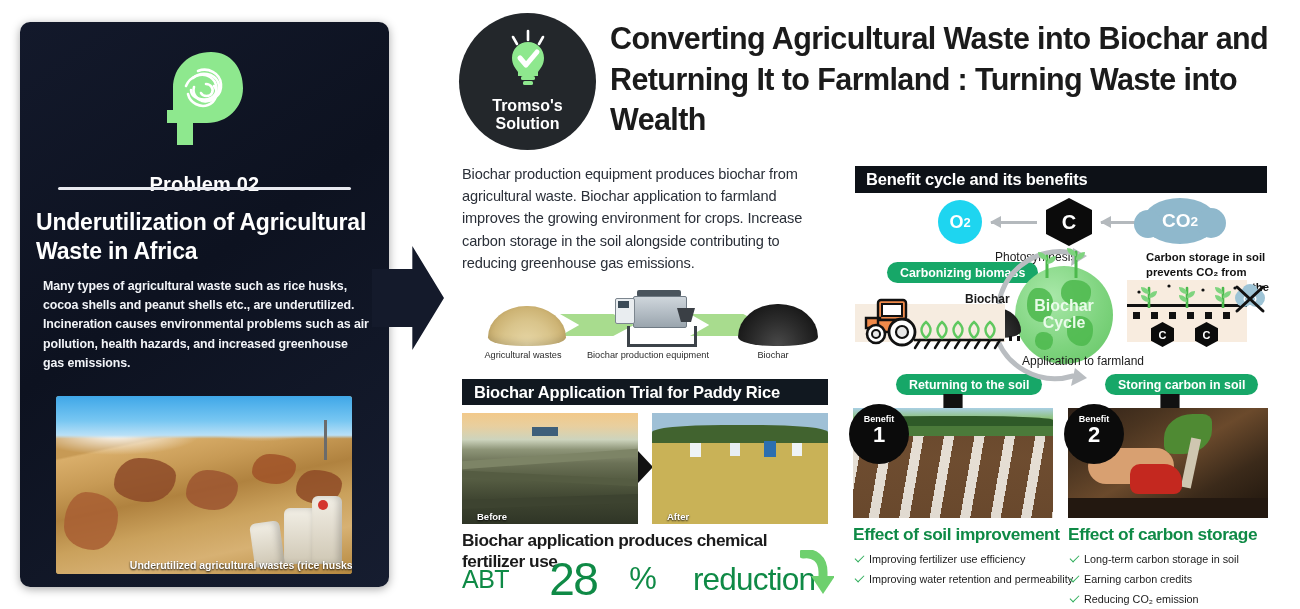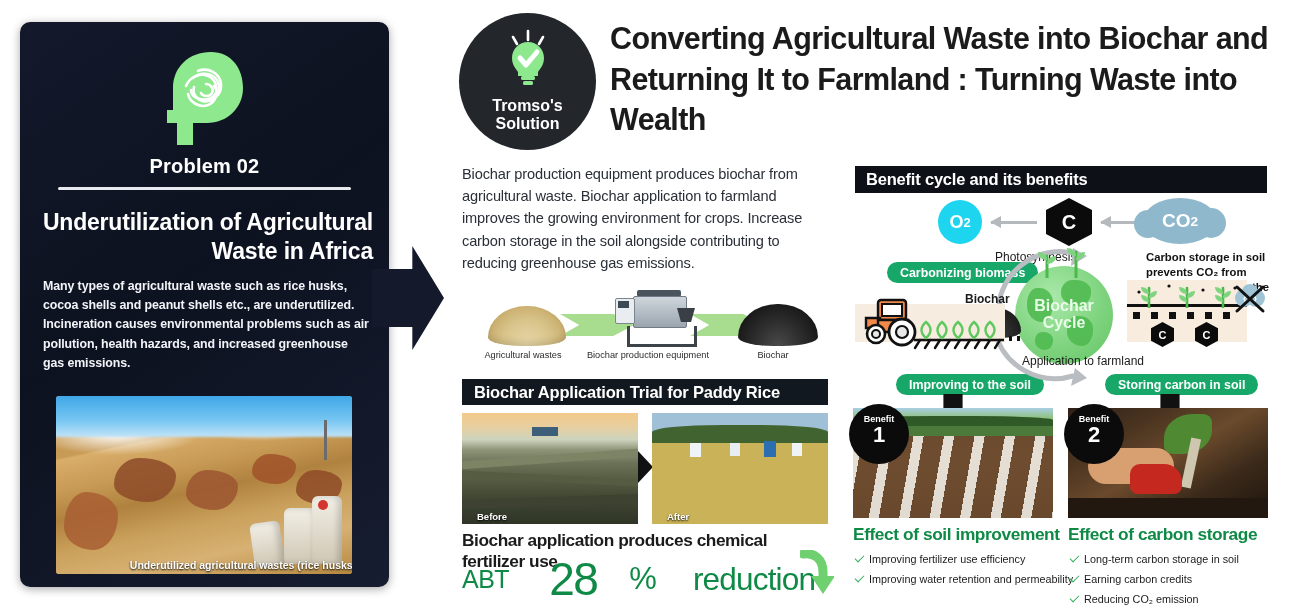--- a/index.html
+++ b/index.html
@@ -12,26 +12,26 @@
 
   
   .problem-card{
     position:absolute;left:20px;top:22px;width:369px;height:565px;
     background:linear-gradient(145deg,#13192b 0%,#0d1220 45%,#161d30 100%);
     border-radius:10px;box-shadow:0 2px 10px rgba(0,0,0,.35);
     overflow:hidden;
   }
   .brain-wrap{position:absolute;left:0;top:28px;width:369px;text-align:center;}
   .problem-label{
-    position:absolute;left:0;top:133px;width:369px;text-align:center;
+    position:absolute;left:0;top:151px;width:369px;text-align:center;
     color:#fff;font-size:20px;font-weight:bold;letter-spacing:.2px;
   }
   .divider{position:absolute;left:38px;top:165px;width:293px;height:3px;background:#e8eaf0;border-radius:2px;}
   .problem-title{
-    position:absolute;left:16px;top:186px;width:337px;text-align:right;
+    position:absolute;left:16px;top:186px;width:337px;text-align:left;
     color:#fff;font-size:23px;font-weight:bold;line-height:1.28;letter-spacing:-.2px;
   }
   .problem-body{
     position:absolute;left:23px;top:255px;width:327px;
     color:#f2f4f8;font-size:12.4px;font-weight:bold;line-height:1.55;letter-spacing:-.1px;
   }
   .photo-frame{
     position:absolute;left:36px;top:374px;width:296px;height:178px;border-radius:3px;overflow:hidden;
   }
   .photo-caption{
@@ -349,21 +349,21 @@
 
     <div class="mol co2">
       <span>CO</span>
         <span class="cap-sub">2</span>
     </div>
 
     <div class="lbl lbl-photo">Photosynthesis</div>
     <div class="co2note">Carbon storage in soil prevents CO₂ from being released into the atmosphere</div>
 
     <div class="pill pill-carb">Carbonizing biomass</div>
-    <div class="pill pill-return">Improving to the soil</div>
+    <div class="pill pill-return">Returning to the soil</div>
     <div class="pill pill-store">Storing carbon in soil</div>
 
     <svg style="position:absolute;left:118px;top:44px;" width="190" height="150" viewBox="0 0 190 150">
       <g fill="none" stroke="#b9bdc1" stroke-width="5" stroke-linecap="round">
         <path d="M104 14A62 62 0 0 0 26 62"></path>
         <path d="M22 92a62 62 0 0 0 78 44"></path>
       </g>
       <path d="M28 60l-12 12 18 4z" fill="#b9bdc1"></path>
       <path d="M102 128l12 10-16 8z" fill="#b9bdc1"></path>
       <path d="M100 8l14 8-16 10z" fill="#b9bdc1"></path>

